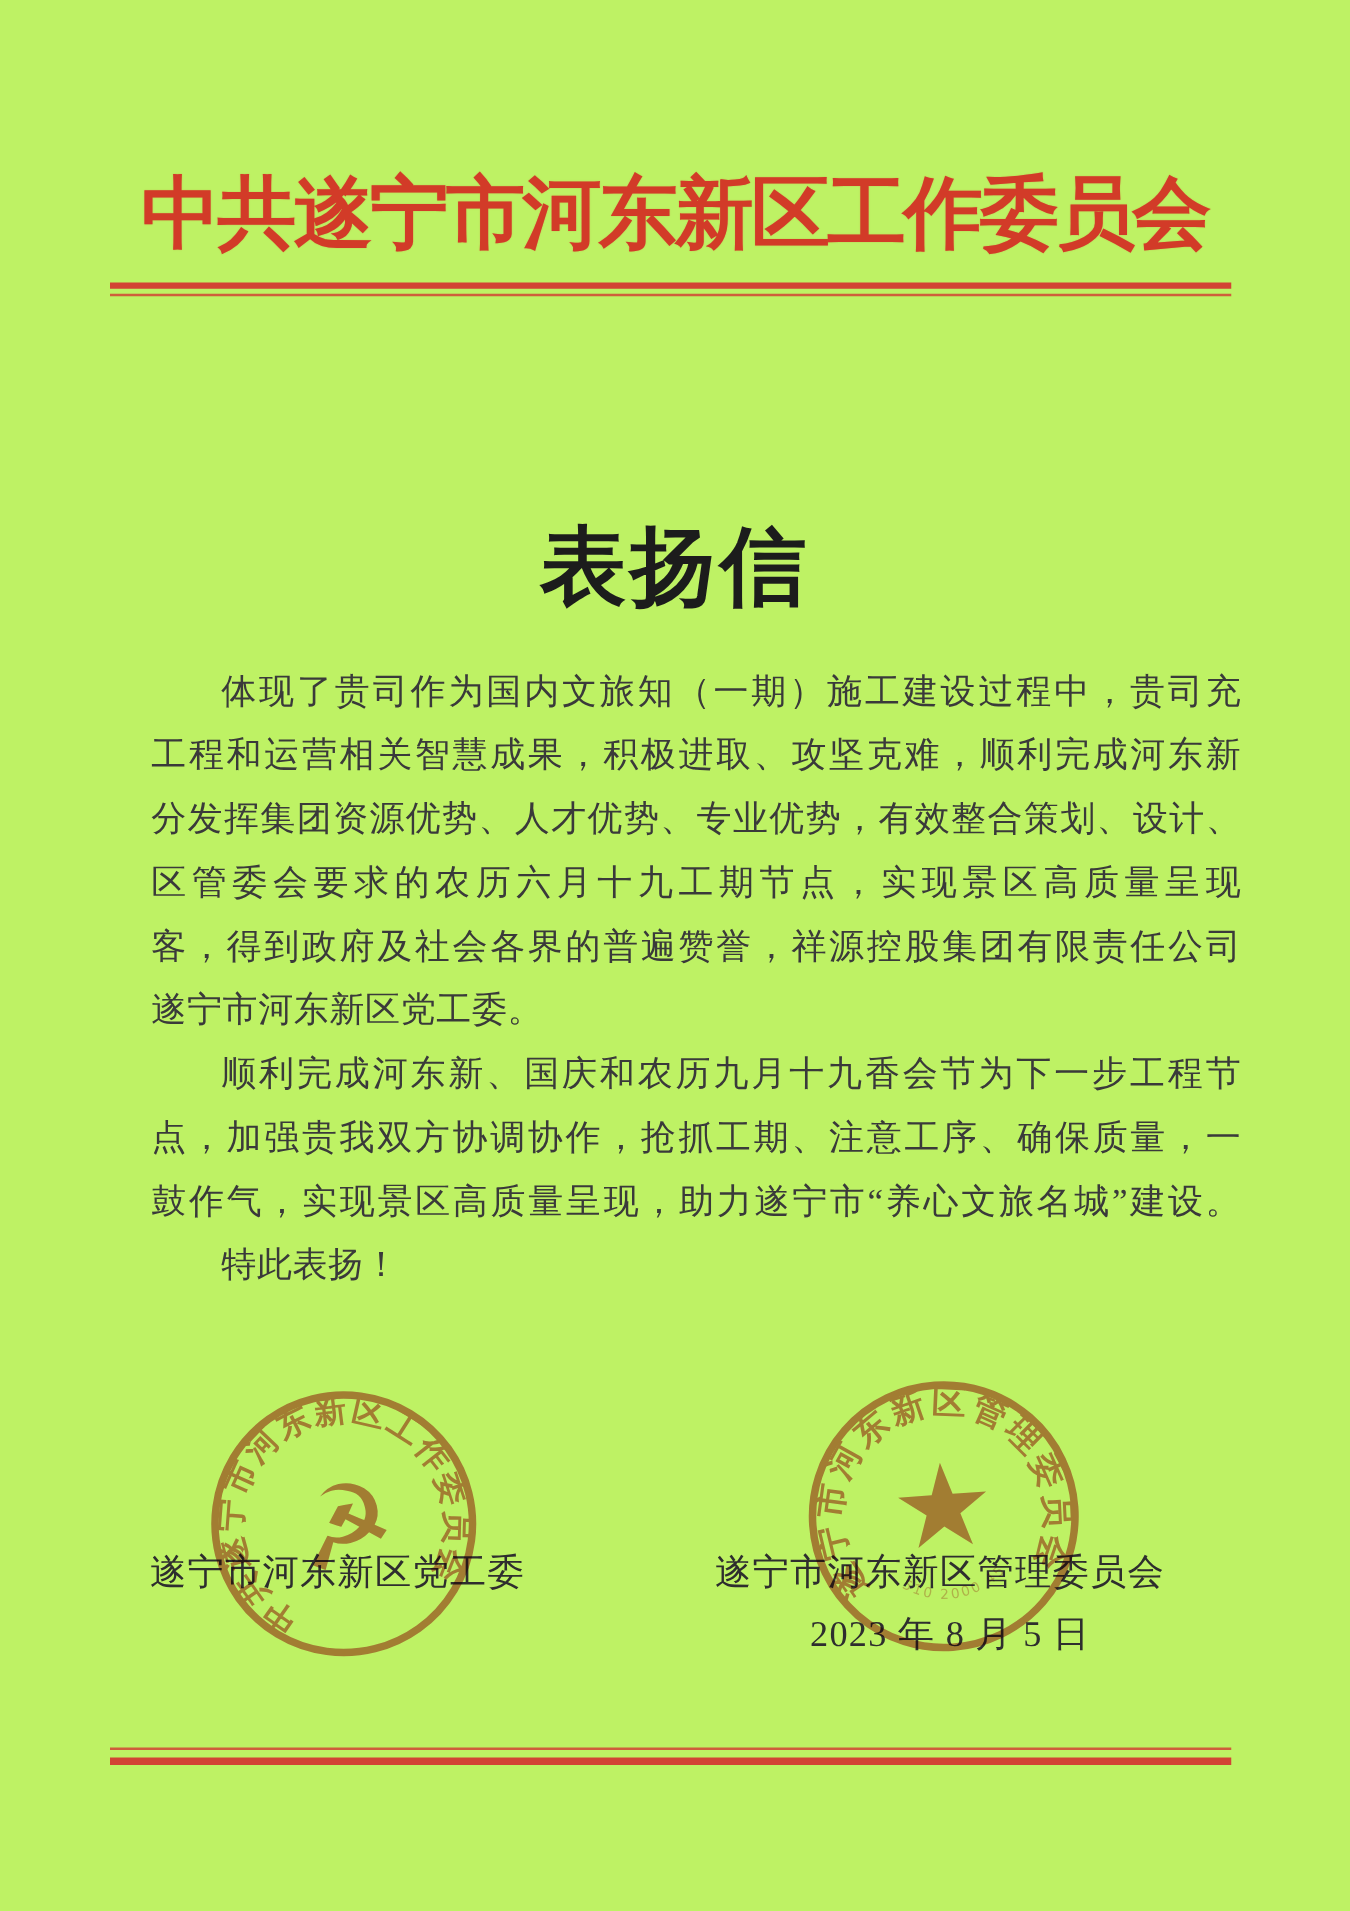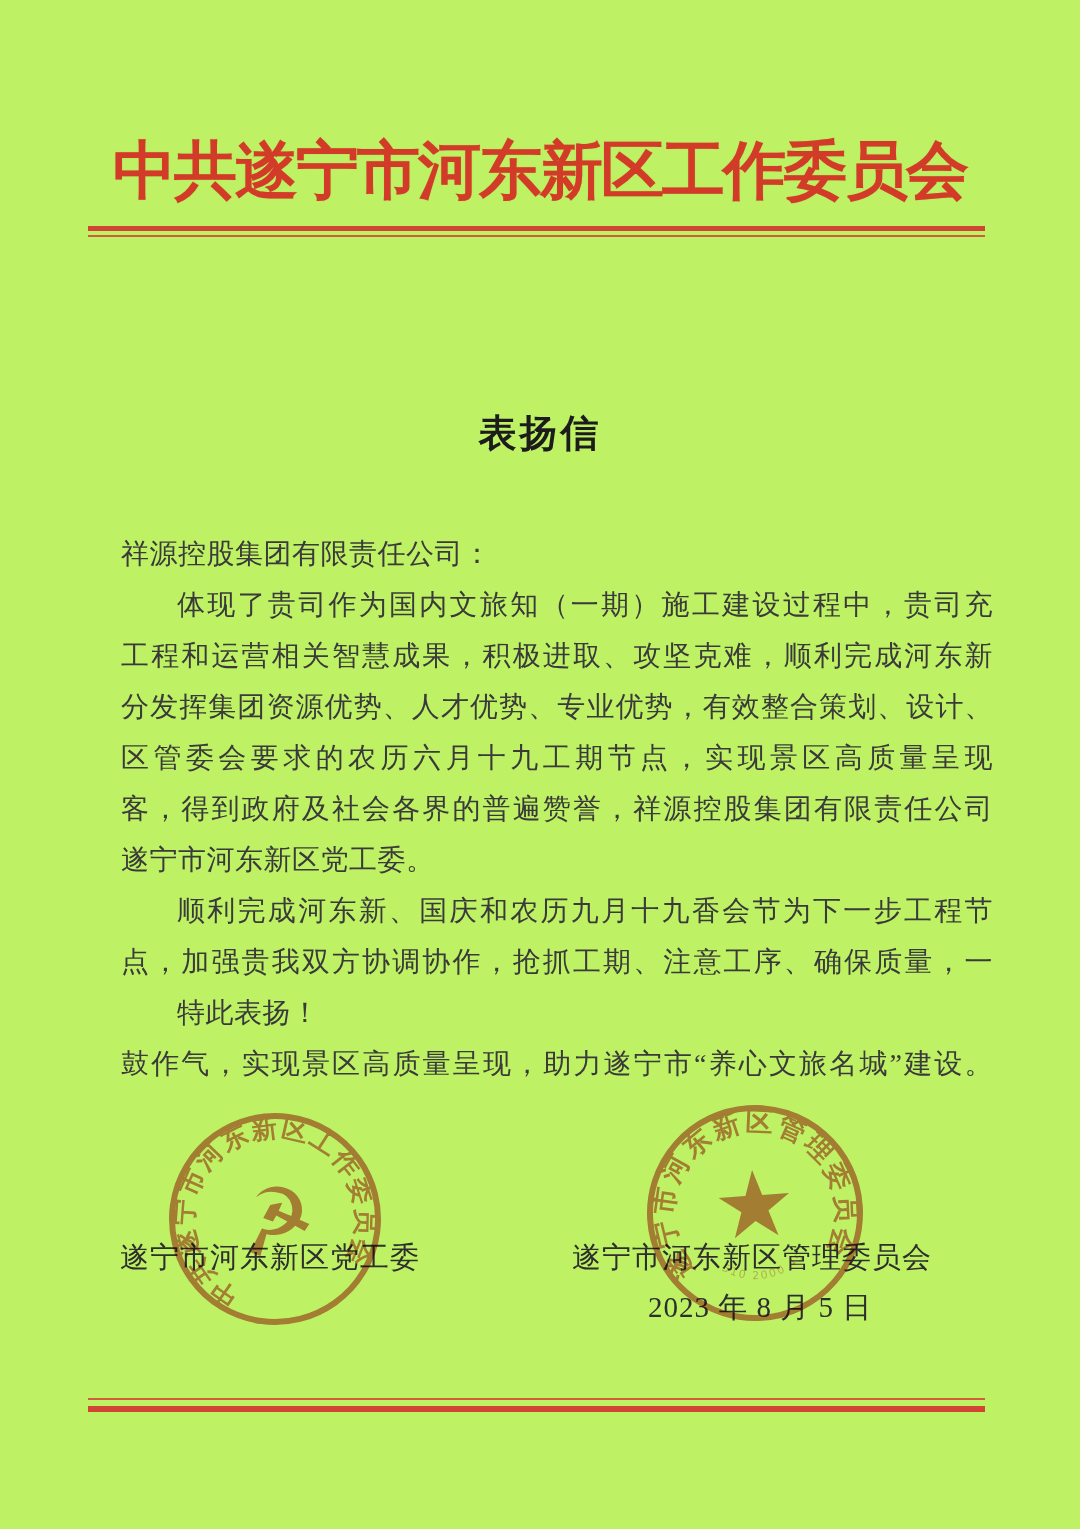--- a/index.html
+++ b/index.html
@@ -23,21 +23,21 @@
   .rule { position:absolute; left:88px; width:897px; background:#d24434; }
   .rule-header-thick { top:226px; height:5px; }
   .rule-header-thin  { top:235px; height:2px; opacity:.85; }
   .rule-footer-thin  { top:1398px; height:2px; opacity:.85; }
   .rule-footer-thick { top:1406px; height:6px; }
 
   
   .doc-title {
     position:absolute; top:408px; left:0; width:100%;
     text-align:center;
-    font-size:38px; font-weight:bold;
+    font-size:69px; font-weight:bold;
     letter-spacing:3px;
     color:#1c1c1c;
   }
 
   
   .body-text {
     position:absolute; left:121px; top:528px; width:872px;
     font-size:28px; line-height:51px;
     color:#3a3a3a;
     letter-spacing:.5px;
@@ -77,31 +77,30 @@
 
 <div class="page">
 
   <div class="letterhead-title">中共遂宁市河东新区工作委员会</div>
   <div class="rule rule-header-thick"></div>
   <div class="rule rule-header-thin"></div>
 
   <div class="doc-title">表扬信</div>
 
   <div class="body-text">
-    <div class="line">祥源控股集团有限责任公司：</div>
     <div class="line indent flush">体现了贵司作为国内文旅知（一期）施工建设过程中，贵司充</div>
     <div class="line flush">工程和运营相关智慧成果，积极进取、攻坚克难，顺利完成河东新</div>
     <div class="line flush">分发挥集团资源优势、人才优势、专业优势，有效整合策划、设计、</div>
     <div class="line flush">区管委会要求的农历六月十九工期节点，实现景区高质量呈现</div>
     <div class="line flush">客，得到政府及社会各界的普遍赞誉，祥源控股集团有限责任公司</div>
     <div class="line">遂宁市河东新区党工委。</div>
     <div class="line indent flush">顺利完成河东新、国庆和农历九月十九香会节为下一步工程节</div>
     <div class="line flush">点，加强贵我双方协调协作，抢抓工期、注意工序、确保质量，一</div>
+    <div class="line flush">鼓作气，实现景区高质量呈现，助力遂宁市“养心文旅名城”建设。</div>
     <div class="line indent">特此表扬！</div>
-    <div class="line flush">鼓作气，实现景区高质量呈现，助力遂宁市“养心文旅名城”建设。</div>
   </div>
 
   <div class="sig sig-left">遂宁市河东新区党工委</div>
   <div class="sig sig-right">遂宁市河东新区管理委员会</div>
   <div class="doc-date">2023 年 8 月 5 日</div>
 
   <svg class="seal seal-left" viewBox="0 0 224 224">
     <circle cx="112" cy="112" r="103" fill="none" stroke-width="6"></circle>
     <defs>
       <path id="arcL" d="M 59.3,174.8 A 82,82 0 1 1 164.7,174.8" fill="none"></path>

